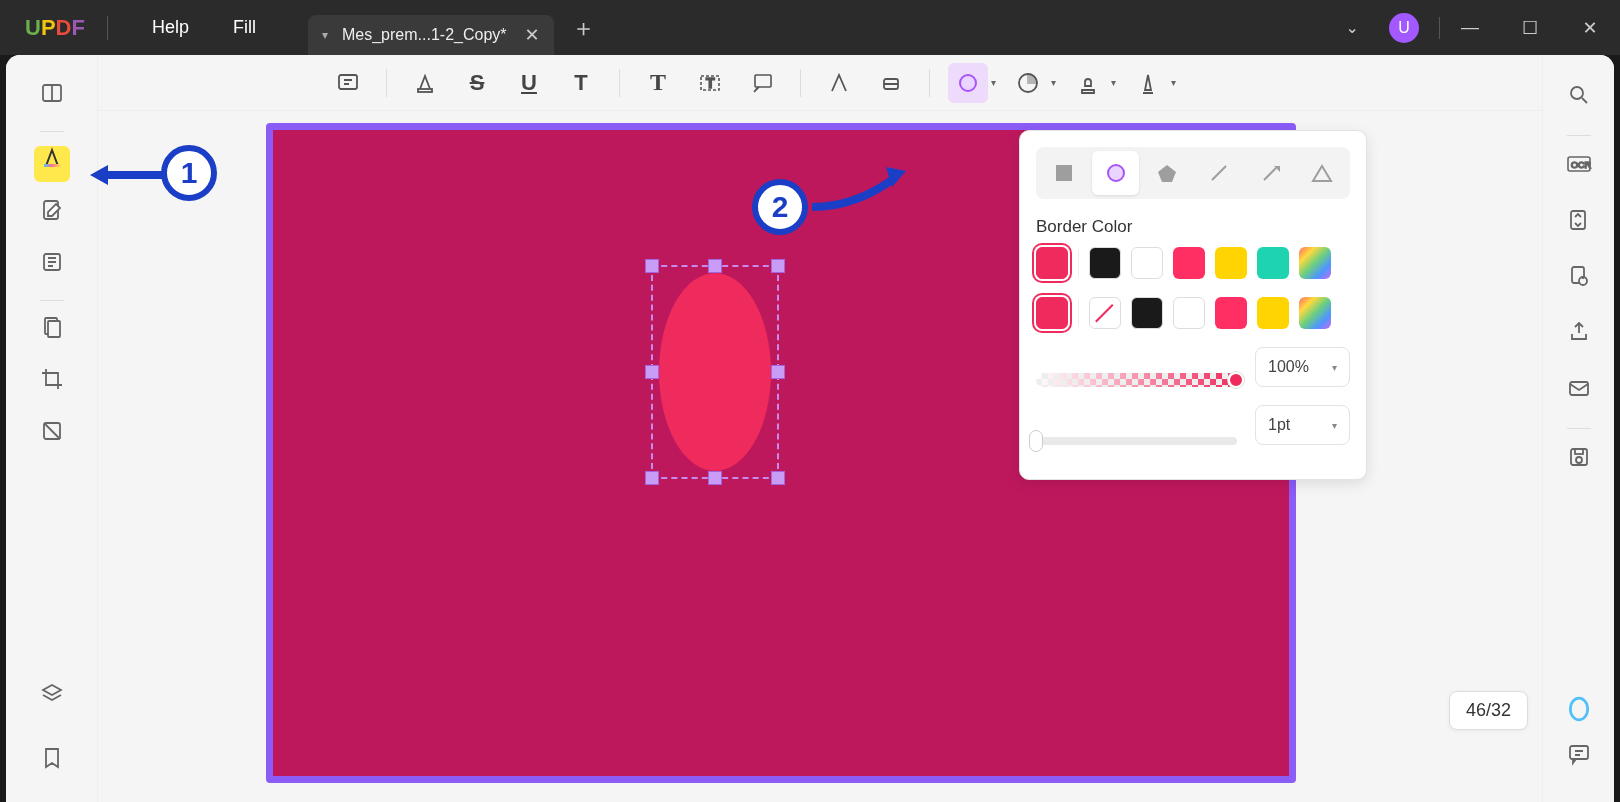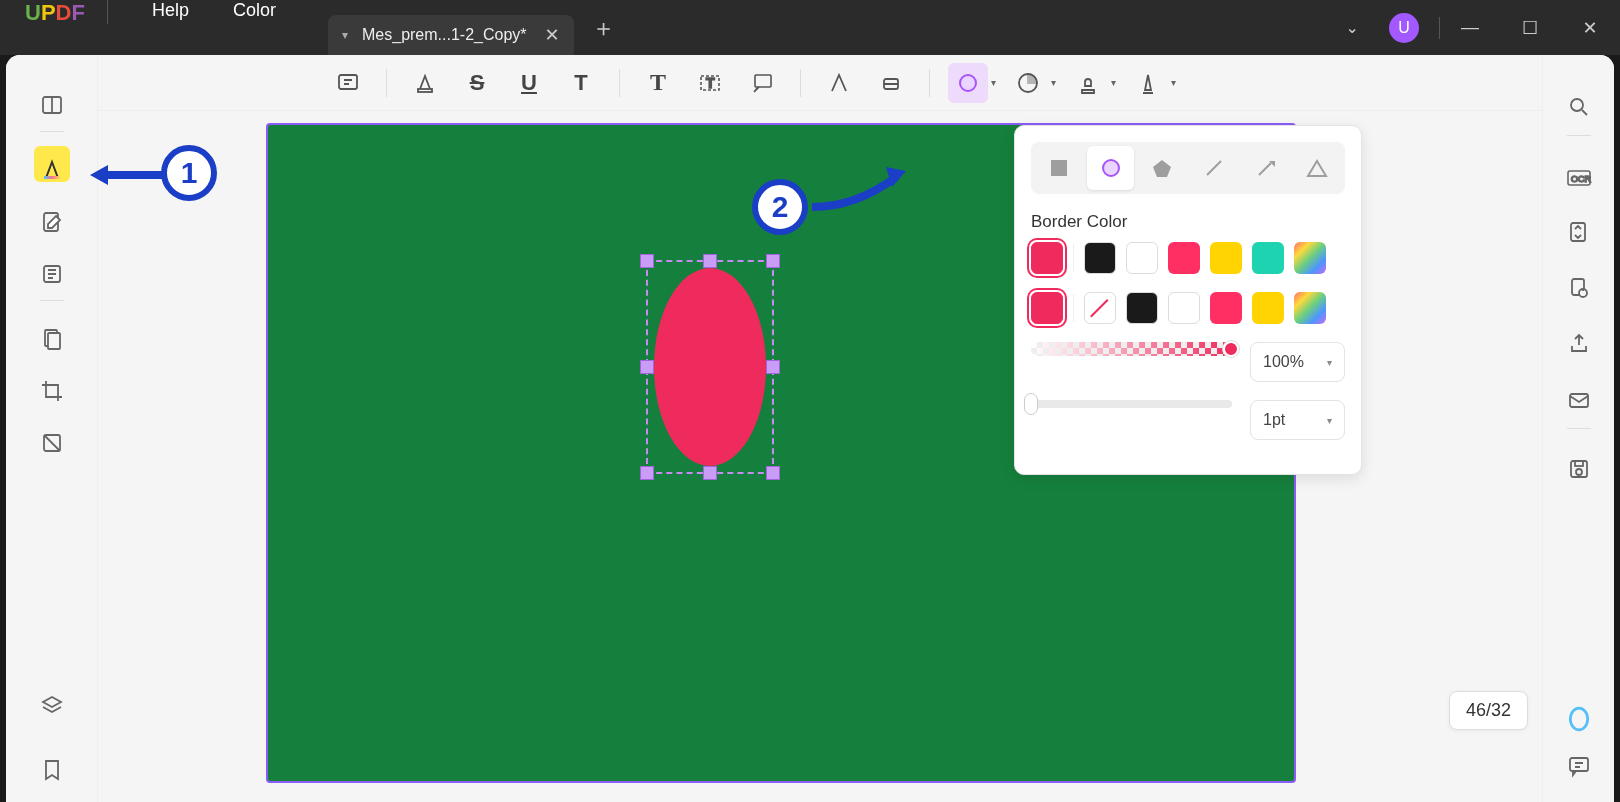--- a/index.html
+++ b/index.html
@@ -1,19 +1,19 @@
 <!DOCTYPE html>
 <html><head>
 <meta charset="utf-8">
 <style>
 * { margin: 0; padding: 0; box-sizing: border-box; font-family: -apple-system, BlinkMacSystemFont, "Segoe UI", sans-serif; }
 body { width: 1620px; height: 802px; overflow: hidden; background: #1a1a1a; }
 
 
-.titlebar { height: 55px; background: #2b2b2b; display: flex; align-items: flex-start; color: #fff; position: relative; }
+.titlebar { height: 55px; background: #2b2b2b; display: flex; align-items: center; color: #fff; position: relative; }
 .logo { margin-left: 25px; font-weight: 700; font-size: 22px; }
 .logo .u { color: #6ab04c; }
 .logo .p { color: #f1c40f; }
 .logo .d { color: #e74c3c; }
 .logo .f { color: #9b59b6; }
 .menu-sep { width: 1px; height: 24px; background: #555; margin: 0 22px; }
 .menu-item { font-size: 18px; padding: 0 22px; cursor: pointer; }
 
 .tab-area { display: flex; align-items: center; margin-left: 30px; height: 100%; }
 .tab { display: flex; align-items: center; background: #3a3a3a; padding: 0 14px; height: 40px; border-radius: 8px 8px 0 0; margin-right: 6px; font-size: 16px; color: #eee; position: relative; top: 7px;}
@@ -24,42 +24,42 @@
 .win-controls { position: absolute; right: 0; top: 0; height: 100%; display: flex; align-items: center; }
 .avatar { width: 30px; height: 30px; border-radius: 50%; background: #a259ff; color: #fff; display: flex; align-items: center; justify-content: center; font-size: 16px; margin: 0 20px; }
 .win-btn { width: 60px; height: 100%; display: flex; align-items: center; justify-content: center; color: #ccc; font-size: 18px; }
 .win-sep { width: 1px; height: 22px; background: #555; }
 .acct-chev{color:#ccc;margin-right:10px;font-size:16px;}
 
 
 .main { height: 747px; background: #F5F5F5; display: flex; border-radius: 14px 14px 0 0; margin: 0 6px 0 6px; overflow: hidden; position: relative;}
 
 .left-rail { width: 92px; background: #F5F5F5; display: flex; flex-direction: column; align-items: center; padding-top: 18px; gap: 0; border-right: 1px solid #eee;}
-.rail-btn { width: 36px; height: 36px; display: flex; align-items: flex-end; justify-content: center; margin: 8px 0; border-radius: 6px; color: #555; }
+.rail-btn { width: 36px; height: 36px; display: flex; align-items: flex-start; justify-content: center; margin: 8px 0; border-radius: 6px; color: #555; }
 .rail-btn.active { background: #FFE84C; }
 .rail-sep { width: 24px; height: 1px; background: #ddd; margin: 6px 0;}
 .left-bottom { position: absolute; bottom: 12px; left: 0; width: 92px; display:flex; flex-direction:column; align-items:center; gap:12px; }
 
 .right-rail { width: 72px; background: #F5F5F5; border-left: 1px solid #eee; display: flex; flex-direction: column; align-items: center; padding-top: 18px; position: relative;}
 .right-rail .rail-btn{margin:10px 0;}
 .right-bottom{position:absolute;bottom:14px;}
 
 .workspace { flex: 1; display: flex; flex-direction: column; position: relative; }
 
 
 .toolbar { height: 56px; background: #F5F5F5; display: flex; align-items: center; padding-left: 230px; gap: 12px; border-bottom: 1px solid #eee;}
 .tool-btn { width: 40px; height: 40px; display: flex; align-items: center; justify-content: center; border-radius: 6px; color: #444; font-size: 20px;}
 .tool-btn.active { background: #EEDAFB; }
 .tool-sep { width: 1px; height: 28px; background: #ddd; margin: 0 6px;}
 .tool-combo { display: flex; align-items: center; }
 .tool-combo .caret { font-size: 10px; color: #666; margin-left: 3px; }
 
 
 .canvas-holder { flex: 1; background: #F5F5F5; display: flex; justify-content: flex-start; position: relative;}
-.page { position: absolute; left: 168px; top: 12px; width: 1030px; height: 660px; background: #15803d; border: 2px solid #8b5cf6; border-radius: 4px;}
+.page { position: absolute; left: 168px; top: 12px; width: 1030px; height: 660px; background: #be185d; border: 7px solid #8b5cf6; border-radius: 4px;}
 
 
 .sel-box { position: absolute; left: 378px; top: 135px; width: 128px; height: 214px; border: 2px dashed #c78af0; }
 .handle { position: absolute; width: 14px; height: 14px; background: #c99df5; border: 1px solid #a464e0; }
 .h-nw{left:-8px;top:-8px} .h-n{left:calc(50% - 7px);top:-8px} .h-ne{right:-8px;top:-8px}
 .h-w{left:-8px;top:calc(50% - 7px)} .h-e{right:-8px;top:calc(50% - 7px)}
 .h-sw{left:-8px;bottom:-8px} .h-s{left:calc(50% - 7px);bottom:-8px} .h-se{right:-8px;bottom:-8px}
 .oval { position: absolute; inset: 6px; background: #EF2A5D; border-radius: 50%; }
 
 
@@ -69,21 +69,21 @@
 .shape-tab.active { background: #fff; box-shadow: 0 1px 3px rgba(0,0,0,0.1);}
 .section-label { font-size: 17px; color: #333; margin-bottom: 10px; }
 .swatches { display: flex; gap: 10px; margin-bottom: 18px; align-items:center;}
 .swatch { width: 32px; height: 32px; border-radius: 6px; border: 1px solid #ddd; }
 .swatch.sel { box-shadow: 0 0 0 2px #fff, 0 0 0 4px #EF2A5D; border-color: #EF2A5D;}
 .swatch.none { position:relative; background:#fff;}
 .swatch.none::after{content:"";position:absolute;left:3px;right:3px;top:50%;border-top:2px solid #EF2A5D;transform:rotate(-45deg) translateY(-1px);}
 .swatch.rainbow { background: linear-gradient(135deg,#ff6b6b,#ffd93d,#6bcf7f,#4d96ff,#c56cf0); border:none;}
 .sw-sep{width:1px;height:28px;background:#eee;}
 
-.opacity-row,.thick-row { display:flex; align-items:flex-start; gap:18px; margin-bottom: 18px;}
+.opacity-row,.thick-row { display:flex; align-items:flex-end; gap:18px; margin-bottom: 18px;}
 .slider-track { flex: 1; height: 14px; border-radius: 7px; position: relative; }
 .op-track { background: linear-gradient(to right, rgba(239,42,93,0) 0%, #EF2A5D 100%);
   background-color: #fff;
   background-image: linear-gradient(45deg,#eee 25%,transparent 25%,transparent 75%,#eee 75%), linear-gradient(45deg,#eee 25%,transparent 25%,transparent 75%,#eee 75%), linear-gradient(to right, rgba(239,42,93,0) 0%, #EF2A5D 100%);
   background-size: 12px 12px,12px 12px,100% 100%;
   background-position: 0 0,6px 6px,0 0;
 }
 .thick-track { background: #e9e9e9; height: 8px; border-radius: 4px;}
 .slider-thumb { position: absolute; right: -7px; top: 50%; transform: translateY(-50%); width: 16px; height: 16px; border-radius: 50%; background: #EF2A5D; border: 2px solid #fff; box-shadow: 0 0 0 1px #ddd;}
 .thick-thumb { position:absolute; left:0; top:50%; transform:translate(-50%,-50%); width:14px; height:22px; border-radius: 7px; background:#fff; border:1px solid #ccc;}
@@ -101,21 +101,21 @@
 </style>
 </head>
 <body>
 
 <div class="titlebar">
   <div class="logo">
     <span class="u">U</span><span class="p">P</span><span class="d">D</span><span class="f">F</span>
   </div>
   <div class="menu-sep"></div>
   <div class="menu-item">Help</div>
-  <div class="menu-item">Color</div>
+  <div class="menu-item">Fill</div>
 
   <div class="tab-area">
     <div class="tab">
       <span class="chev">▾</span>
       <span>Mes_prem...1-2_Copy*</span>
       <span class="close">✕</span>
     </div>
     <div class="newtab">＋</div>
   </div>
 

